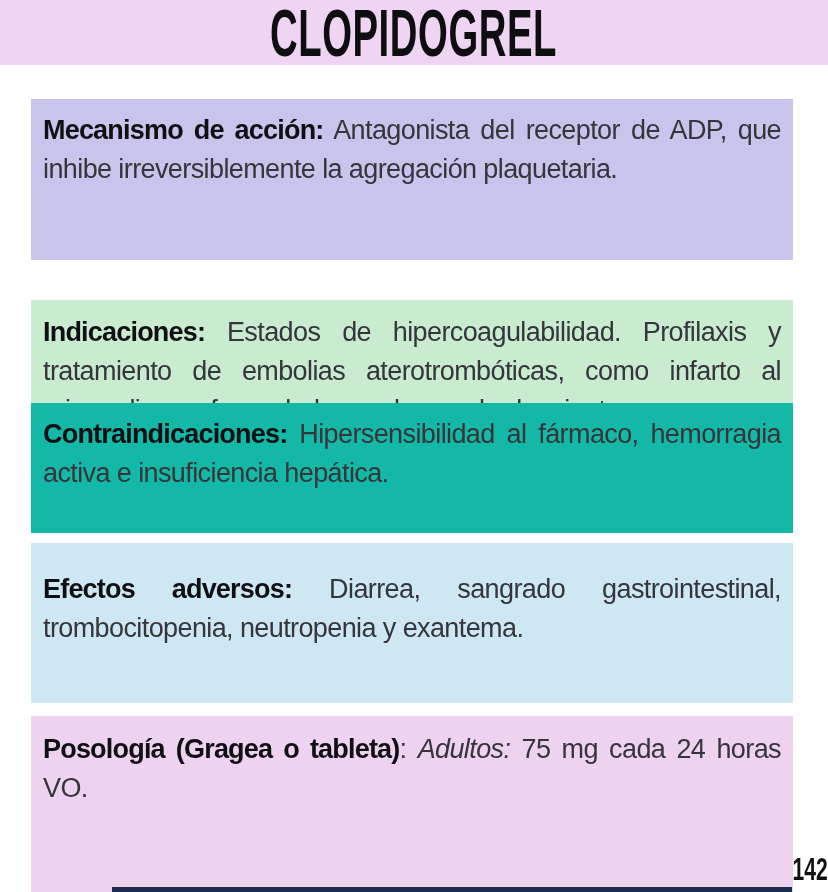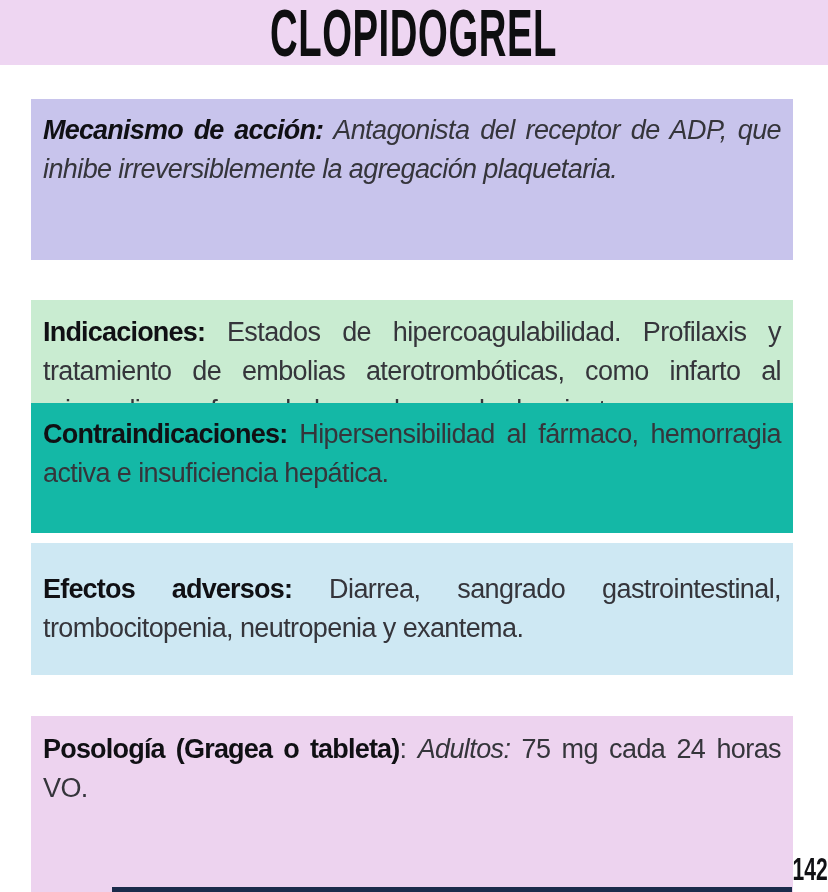--- a/index.html
+++ b/index.html
@@ -39,24 +39,24 @@
     line-height: 39px;
     letter-spacing: -0.6px;
     color: #35353b;
     text-align: justify;
   }
   .section .lbl {
     font-weight: bold;
     color: #101014;
     letter-spacing: -0.8px;
   }
-  .sec-mecanismo          { top:  99px; height: 161px; font-style: italic; }
+  .sec-mecanismo          { top:  99px; height: 161px; }
   .sec-indicaciones       { top: 276px; height: 119px; padding-top: 13px; margin-top: 24px; }
   .sec-contraindicaciones { top: 403px; height: 130px; }
-  .sec-efectos            { top: 543px; height: 132px; padding-top: 27px; }
+  .sec-efectos            { top: 543px; height: 160px; padding-top: 27px; }
   .sec-posologia          { top: 716px; height: 188px; padding-top: 14px; }
   .section p { margin: 0; }
   .page-number {
     position: absolute;
     top: 852px; right: 0px;
     font-weight: bold;
     font-size: 31px;
     color: #111114;
     transform: scaleX(0.68);
     transform-origin: right center;

